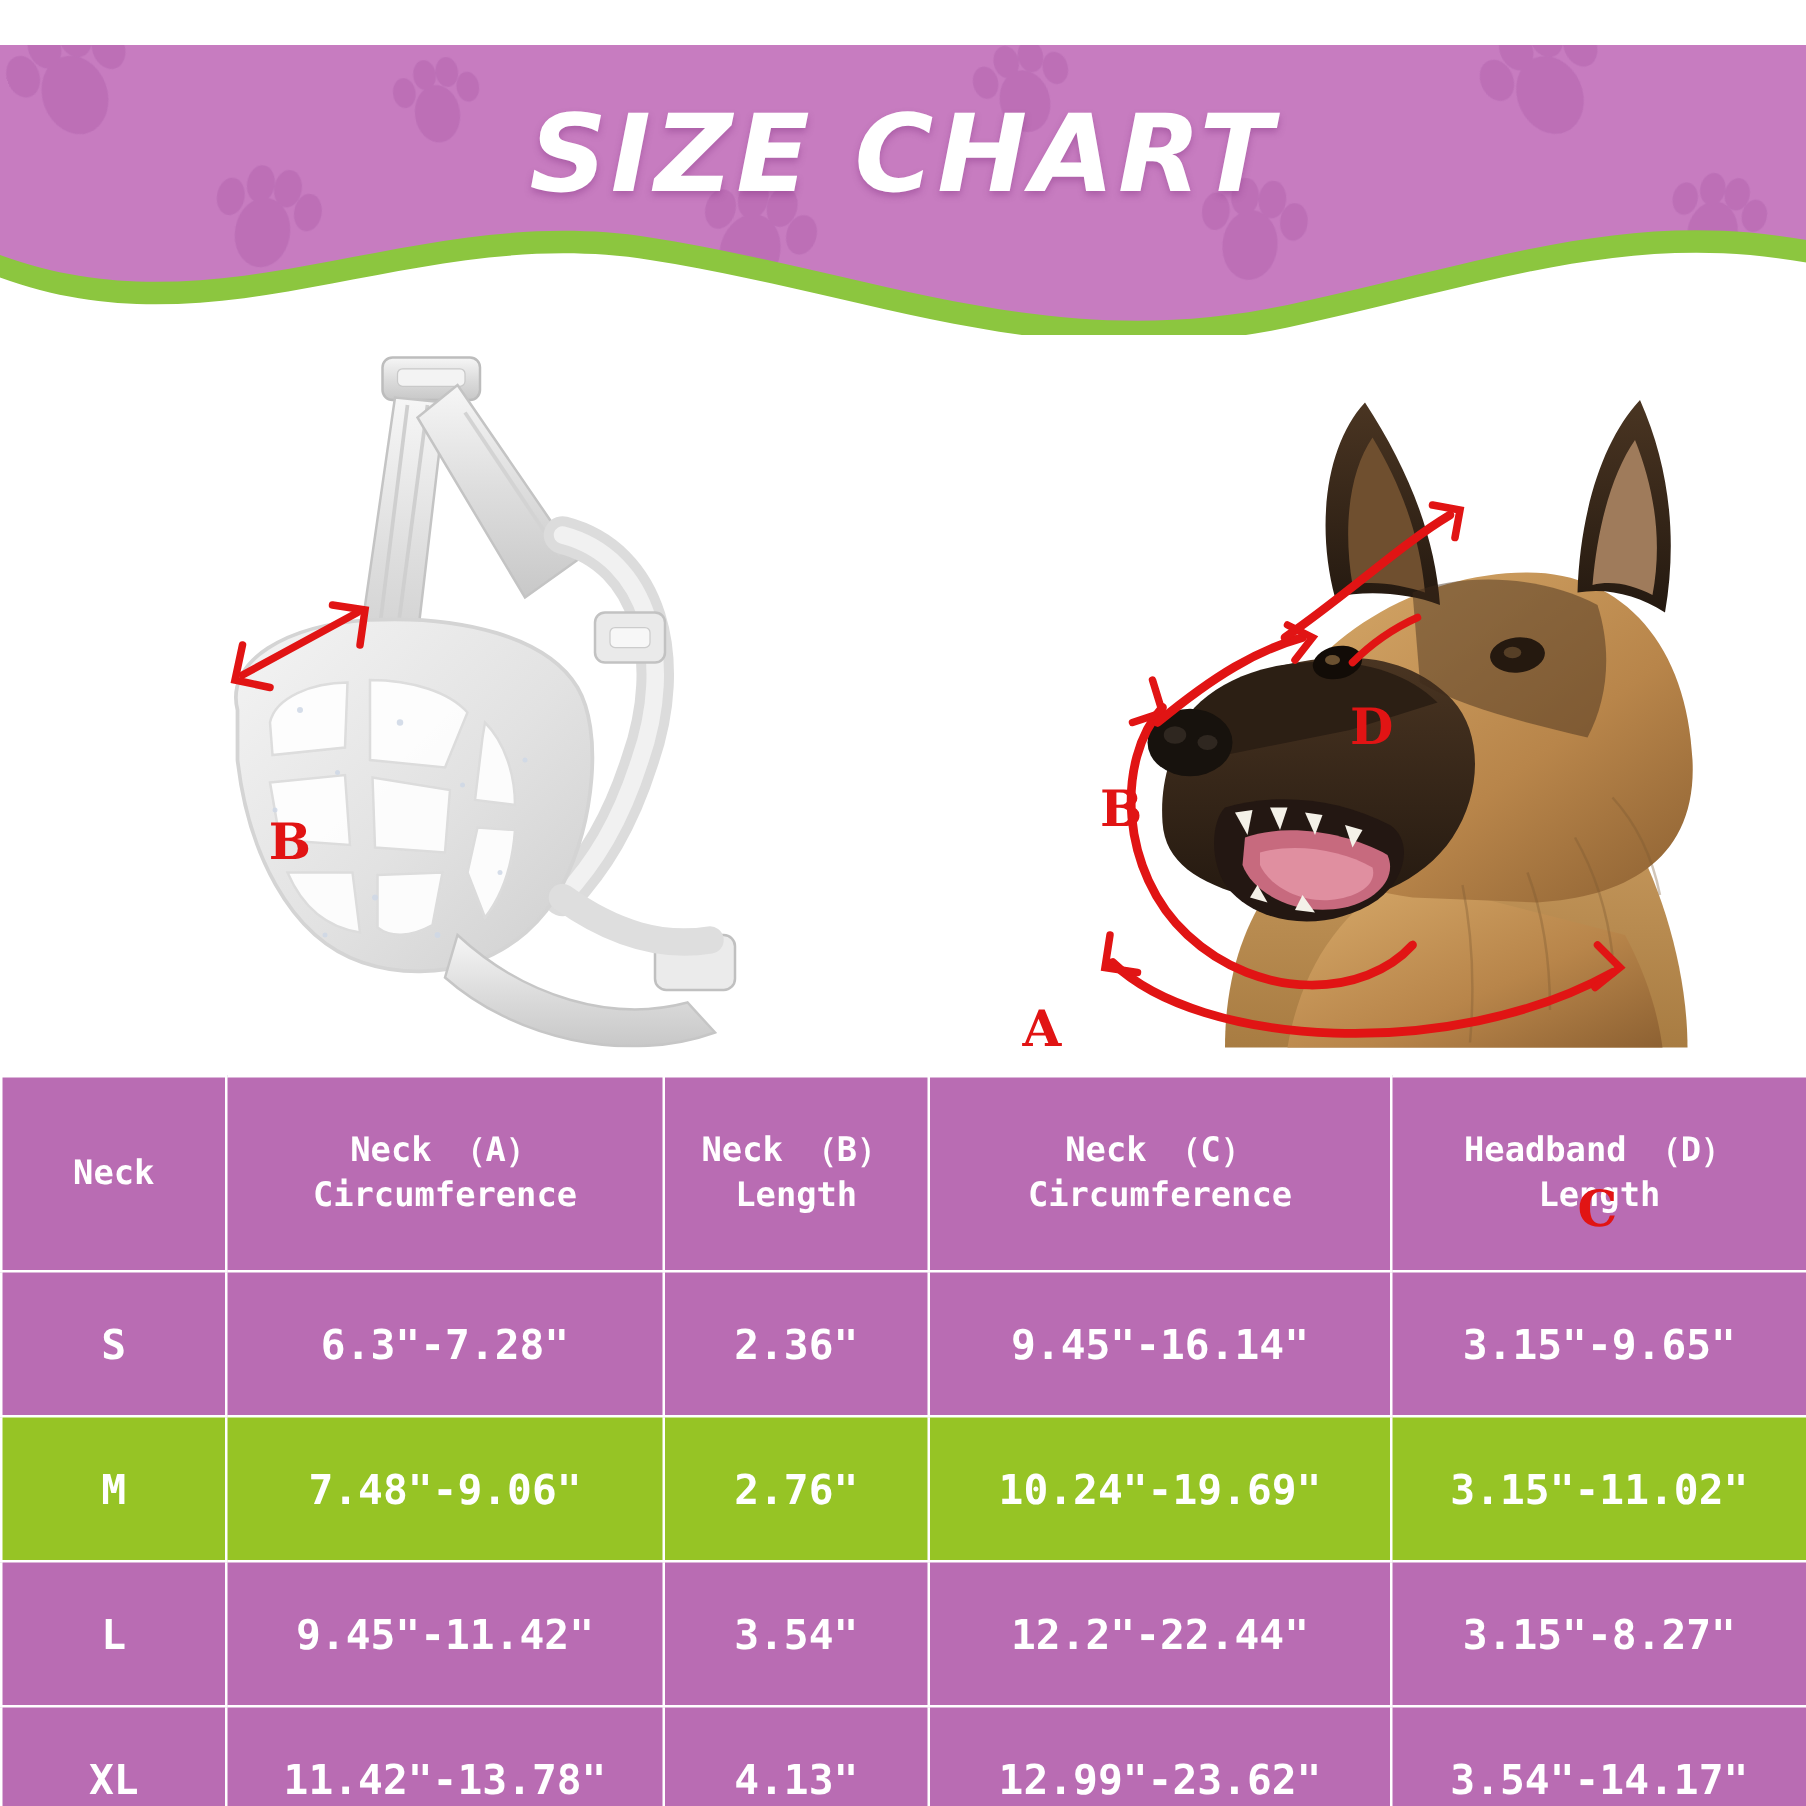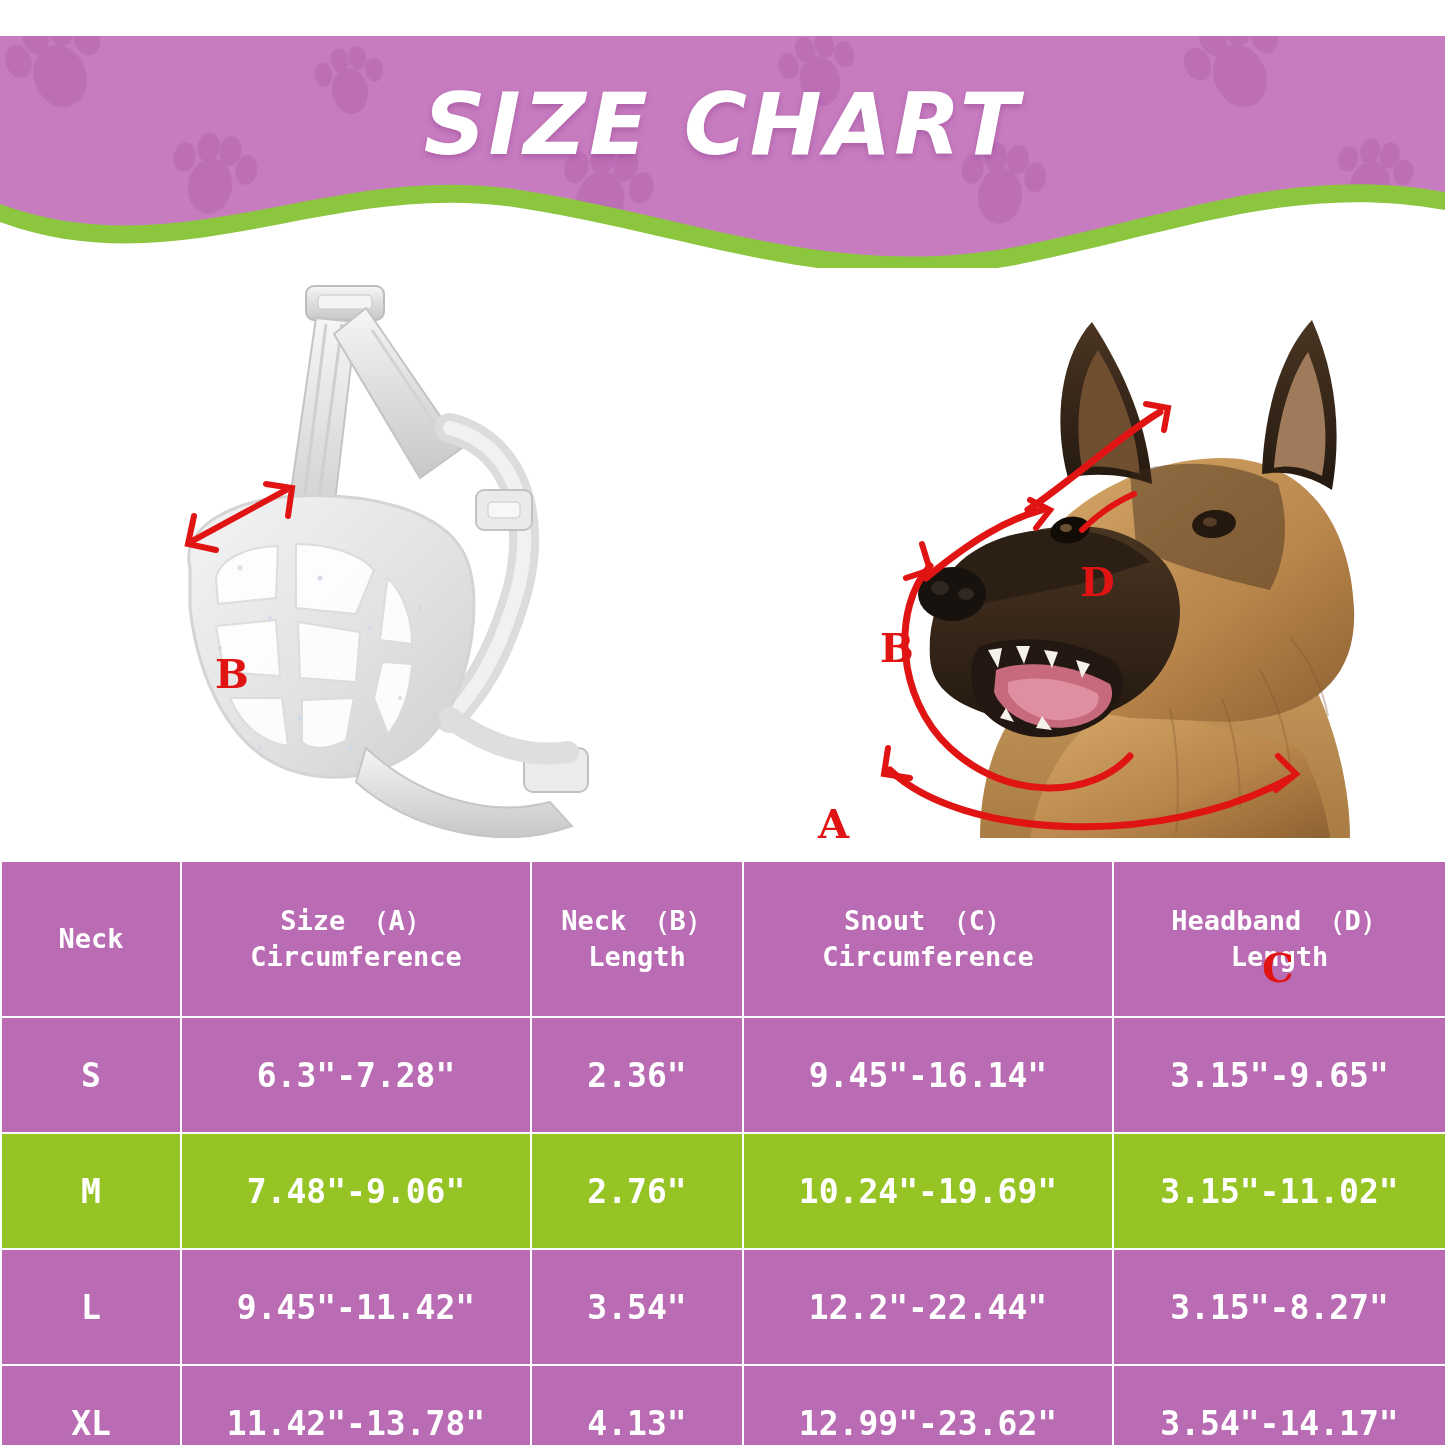--- a/index.html
+++ b/index.html
@@ -362,29 +362,29 @@
           <col class="c-b">
           <col class="c-c">
           <col class="c-d">
       </colgroup>
       <thead>
         <tr>
           <th>
             <span>Neck</span>
           </th>
           <th>
-            <span>Size （A）</span>
+            <span>Neck （A）</span>
             <span class="sub">Circumference</span>
           </th>
           <th>
             <span>Neck （B）</span>
             <span class="sub">Length</span>
           </th>
           <th>
-            <span>Snout （C）</span>
+            <span>Neck （C）</span>
             <span class="sub">Circumference</span>
           </th>
           <th>
             <span>Headband （D）</span>
             <span class="sub">Length</span>
           </th>
         </tr>
       </thead>
       <tbody>
         <tr>

